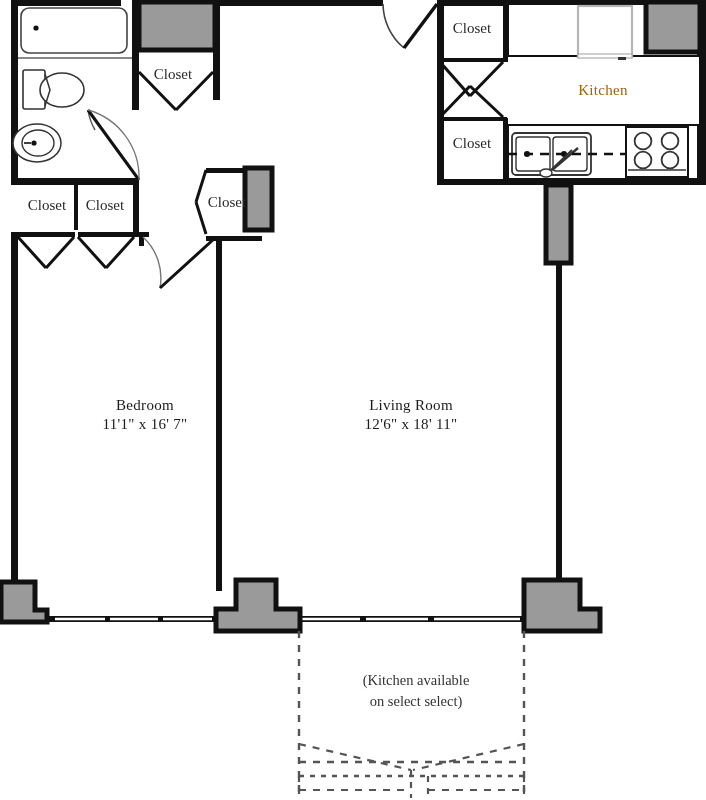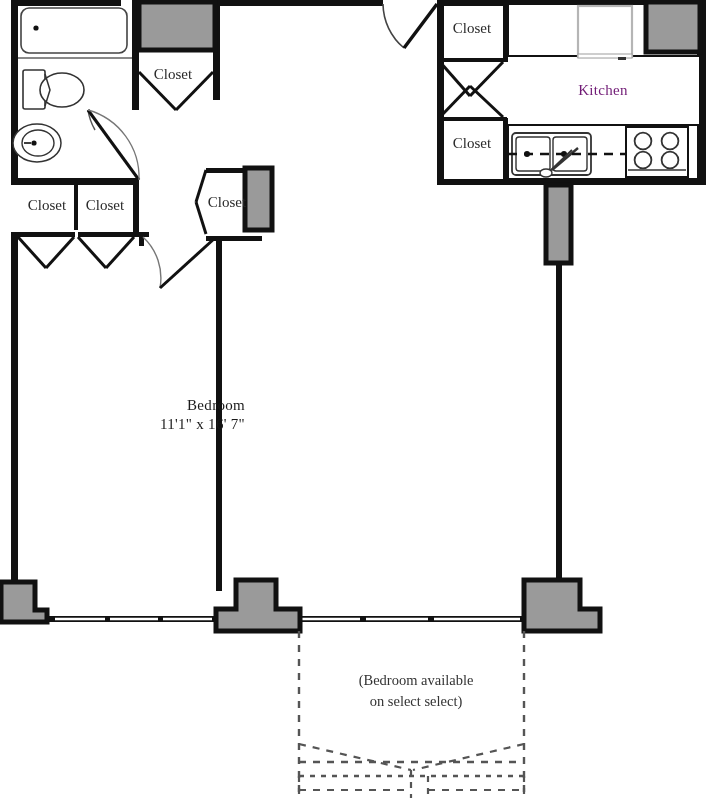--- a/index.html
+++ b/index.html
@@ -17,21 +17,21 @@
     background: #ffffff;
     overflow: hidden;
   }
   #floorplan-svg {
     position: absolute;
     left: 0;
     top: 0;
   }
   .roomlabel {
     position: absolute;
-    text-align: right;
+    text-align: center;
     color: #1a1a1a;
     font-family: "Liberation Serif", serif;
     line-height: 1.25;
     white-space: nowrap;
     user-select: none;
   }
   .roomlabel .rl-name {
     display: block;
     font-size: 15px;
     letter-spacing: 0.3px;
@@ -56,21 +56,21 @@
     color: #333333;
     font-family: "Liberation Serif", serif;
     font-size: 14.5px;
     line-height: 1.45;
     white-space: nowrap;
     user-select: none;
   }
   .kitchenlabel {
     position: absolute;
     text-align: center;
-    color: #701a75;
+    color: #a16207;
     font-family: "Liberation Serif", serif;
     font-size: 15px;
     letter-spacing: 0.3px;
     white-space: nowrap;
     user-select: none;
   }
 </style>
 </head>
 <body>
 
@@ -286,33 +286,37 @@
       <path d="M428 790 L524 790"></path>
     </g>
 
   </svg>
 
   <div class="roomlabel" style="left:45px; top:396px; width:200px;">
     <span class="rl-name">Bedroom</span>
     <span class="rl-dims">11'1" x 16' 7"</span>
   </div>
 
+  <div class="roomlabel" style="left:311px; top:396px; width:200px;">
+    <span class="rl-name">Living Room</span>
+    <span class="rl-dims">12'6" x 18' 11"</span>
+  </div>
 
   <div class="kitchenlabel" style="left:543px; top:82px; width:120px;">Kitchen</div>
 
   <div class="closetlabel" style="left:133px; top:66px; width:80px;">Closet</div>
 
   <div class="closetlabel" style="left:12px; top:197px; width:70px;">Closet</div>
 
   <div class="closetlabel" style="left:70px; top:197px; width:70px;">Closet</div>
 
   <div class="closetlabel" style="left:192px; top:194px; width:70px;">Closet</div>
 
   <div class="closetlabel" style="left:437px; top:20px; width:70px;">Closet</div>
 
   <div class="closetlabel" style="left:437px; top:135px; width:70px;">Closet</div>
 
   <div class="notelabel" style="left:316px; top:670px; width:200px;">
-    <span>(Bedroom available</span><br>
+    <span>(Kitchen available</span><br>
     <span>on select select)</span>
   </div>
 
 </div>
 
 </body></html>

